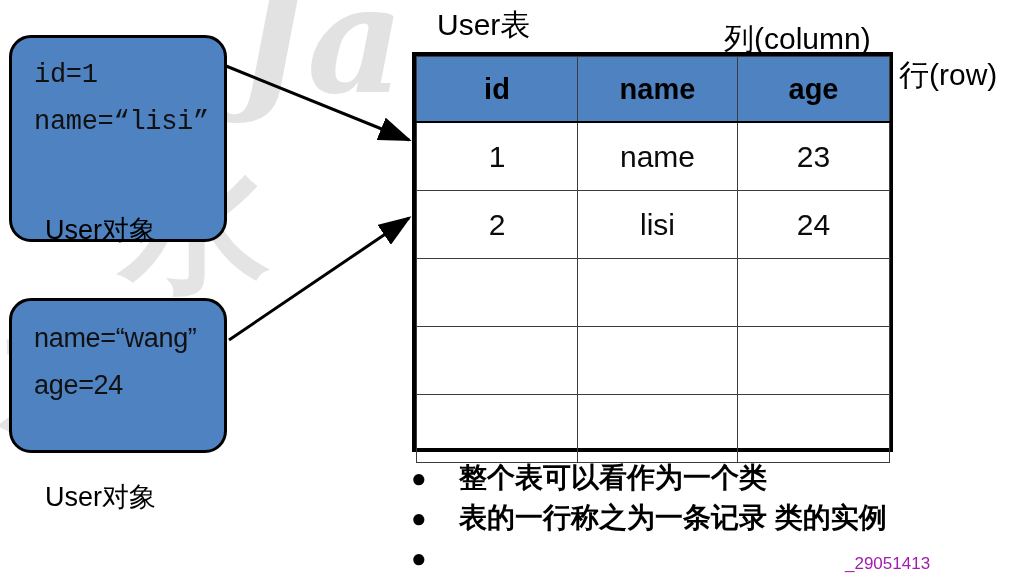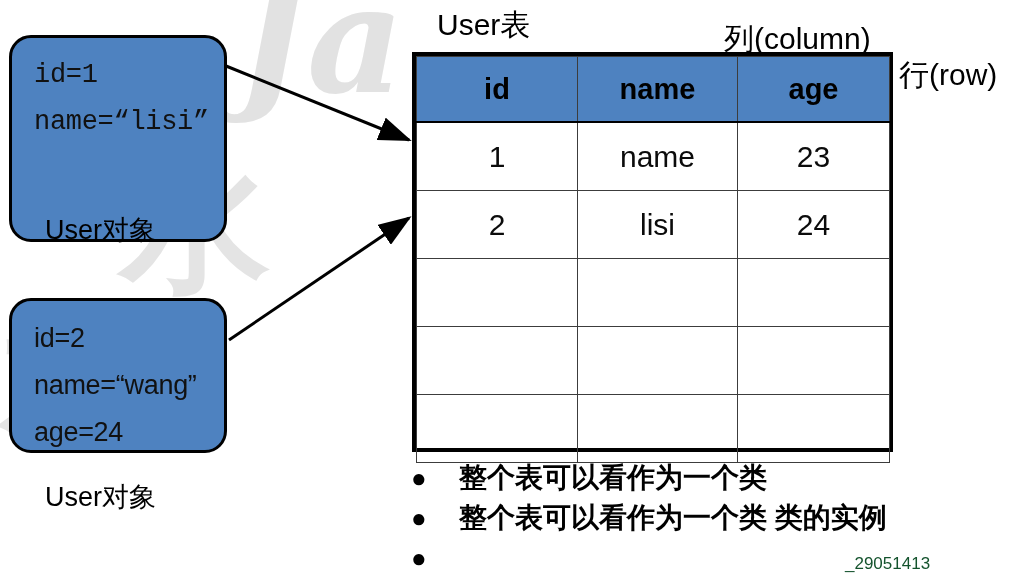--- a/index.html
+++ b/index.html
@@ -47,21 +47,21 @@
   }
   #wm-1 { left: 236px; top: -36px; font-size: 150px; }
   #wm-2 { left: 120px; top: 148px; font-size: 150px; }
   #wm-3 { left: 0px;   top: 300px; font-size: 150px; }
   #wm-4 { left: 560px; top: 240px; font-size: 150px; }
   #wm-id {
     position: absolute;
     left: 845px;
     top: 554px;
     font-size: 17px;
-    color: #14532d;
+    color: #a21caf;
     font-family: "Liberation Sans", sans-serif;
     white-space: nowrap;
   }
 
   
   #arrow-layer {
     position: absolute;
     left: 0; top: 0;
     width: 1014px; height: 588px;
     z-index: 2;
@@ -213,21 +213,20 @@
 
   <div id="content-layer">
 
     <div class="obj-box" id="obj-box-1">
       <div class="obj-line">id=1</div>
       <div class="obj-line">name=“lisi”</div>
     </div>
     <div class="obj-caption" id="obj-caption-1">User对象</div>
 
     <div class="obj-box" id="obj-box-2">
-      <div class="obj-line">id=2</div>
       <div class="obj-line">name=“wang”</div>
       <div class="obj-line">age=24</div>
     </div>
     <div class="obj-caption" id="obj-caption-2">User对象</div>
 
     <div class="table-label" id="label-table-name">User表</div>
     <div class="table-label" id="label-column">列(column)</div>
     <div class="table-label" id="label-row">行(row)</div>
 
     <div id="user-table-wrap">
@@ -274,21 +273,21 @@
       </table>
     </div>
 
     <div id="notes">
       <div class="note-item">
         <div class="note-bullet">●</div>
         <div class="note-text">整个表可以看作为一个类</div>
       </div>
       <div class="note-item">
         <div class="note-bullet">●</div>
-        <div class="note-text">整个表可以看作为一个类 类的实例</div>
+        <div class="note-text">表的一行称之为一条记录 类的实例</div>
       </div>
       <div class="note-item">
         <div class="note-bullet">●</div>
       </div>
     </div>
 
   </div>
 </div>
 
 </body></html>

